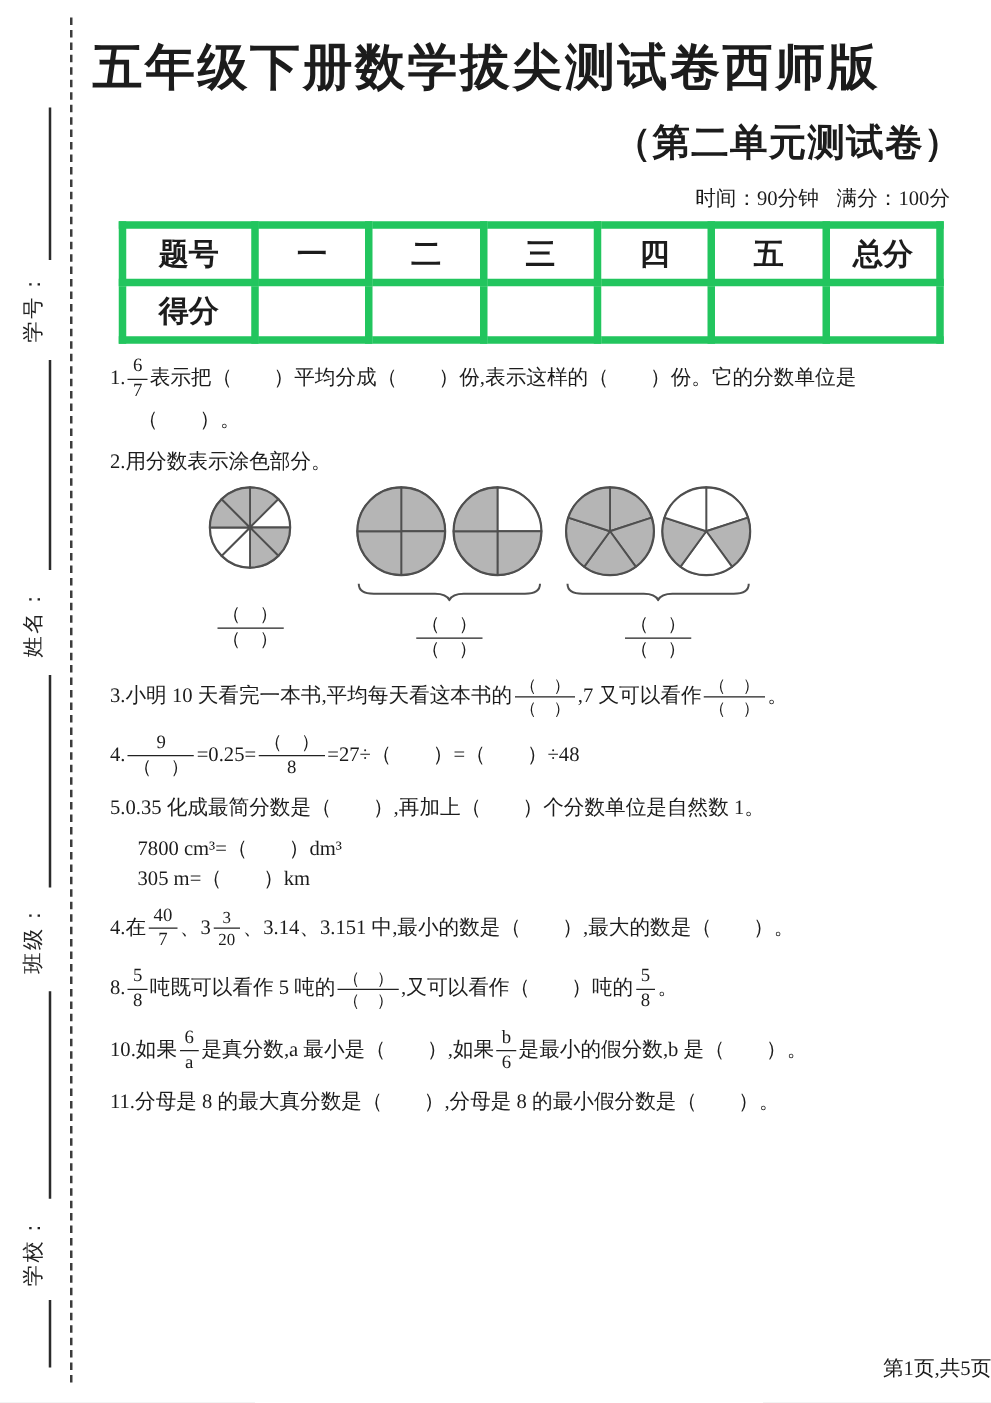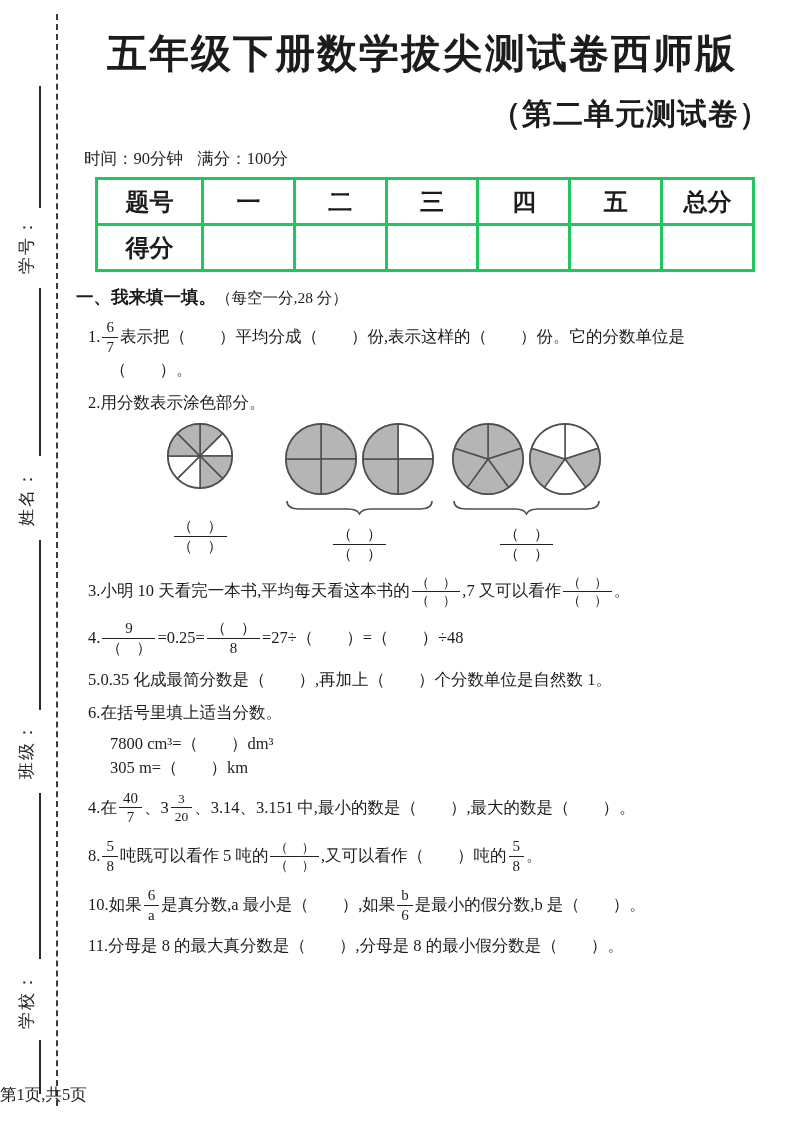--- a/index.html
+++ b/index.html
@@ -20,30 +20,30 @@
   .s-field {
     position:absolute; left:0; width:52px; height:66px;
     display:flex; align-items:center; justify-content:center;
   }
   .s-label {
     transform:rotate(-90deg); white-space:nowrap;
     font-size:17px; letter-spacing:2px; color:#222;
   }
   
   .main { position:absolute; left:74px; top:0; width:696px; }
-  .title  { text-align:center; margin-top:26px; font-size:40px; font-weight:700; letter-spacing:2px; }
+  .title  { margin-top:26px; font-size:40px; font-weight:700; letter-spacing:2px; }
   .subtitle { text-align:right; margin-top:13px; font-size:30px; font-weight:700; letter-spacing:1px; }
-  .meta { text-align:left; margin-top:13px; padding-right:10px; font-size:16.5px; }
+  .meta { text-align:right; margin-top:13px; padding-right:10px; font-size:16.5px; }
   .meta span { margin-left:10px; }
   .score-table {
     border-collapse:collapse; margin:7px 0 0 21px; width:660px;
     table-layout:fixed; text-align:center;
   }
   .score-table td {
-    border:3px solid #22c55e; height:46px; font-size:24px; font-weight:700;
+    border:6px solid #22c55e; height:46px; font-size:24px; font-weight:700;
     font-family:"Liberation Sans","DejaVu Sans",sans-serif;
   }
   .score-table td:first-child { width:106px; }
   
   .sec-heading { margin:13px 0 2px 2px; font-size:17.5px; font-weight:700; }
   .sec-heading .note { font-weight:400; font-size:15.5px; }
   .questions { margin-left:14px; font-size:16.5px; line-height:1.45; }
   .q { margin-top:9px; }
   .q .cont { margin-left:22px; }
   .frac {
@@ -59,21 +59,21 @@
   .cgroup .circs { display:flex; gap:3px; align-items:center; }
   .cgroup svg { display:block; }
   .brace { margin-top:3px; }
   .bfrac { margin-top:11px; font-size:15px; }
   .cgroup.no-brace .bfrac { margin-top:28px; }
   .g1 { margin-left:44px; } .g2 { margin-left:50px; } .g3 { margin-left:16px; }
   
   .conv-row { display:flex; margin:7px 0 0 22px;flex-direction:column; }
   .conv-row .cell { width:236px; }
   
-  .footer { position:absolute; left:0; right:0; bottom:16px; text-align:left; font-size:16.5px; }
+  .footer { position:absolute; left:0; right:0; bottom:16px; text-align:right; font-size:16.5px; }
 </style>
 </head>
 <body>
 
 <div class="page">
 
   <div class="cut-line"></div>
   <div class="blank-line" style="top:86px;height:122px"></div>
   <div class="s-field" style="top:212px">
     <span class="s-label">学号：</span>
@@ -118,23 +118,20 @@
         <td></td>
         <td></td>
         <td></td>
         <td></td>
         <td></td>
         <td></td>
       </tr>
     </tbody>
       </table>
 
-    <div class="sec-heading">
-      <span>一、我来填一填。</span><span class="note">（每空一分,28 分）</span>
-    </div>
 
     <div class="questions">
 
       <div class="q">
         <span>1.</span><span class="frac"><span class="num">6</span><span class="den">7</span></span><span>表示把（　　）平均分成（　　）份,表示这样的（　　）份。它的分数单位是</span>
         <div class="cont">（　　）。</div>
       </div>
 
       <div class="q">
         <span>2.用分数表示涂色部分。</span>
@@ -219,21 +216,20 @@
 
       <div class="q">
         <span>4.</span><span class="frac"><span class="num">9</span><span class="den">（　）</span></span><span>=0.25=</span><span class="frac"><span class="num">（　）</span><span class="den">8</span></span><span>=27÷（　　）=（　　）÷48</span>
       </div>
 
       <div class="q">
         <span>5.0.35 化成最简分数是（　　）,再加上（　　）个分数单位是自然数 1。</span>
       </div>
 
       <div class="q">
-        <span>6.在括号里填上适当分数。</span>
         <div class="conv-row">
           <span class="cell">7800 cm³=（　　）dm³</span>
           <span class="cell">305 m=（　　）km</span>
         </div>
       </div>
 
       <div class="q">
         <span>4.在</span><span class="frac"><span class="num">40</span><span class="den">7</span></span><span>、3</span><span class="frac tiny"><span class="num">3</span><span class="den">20</span></span><span>、3.14、3.151 中,最小的数是（　　）,最大的数是（　　）。</span>
       </div>
 

